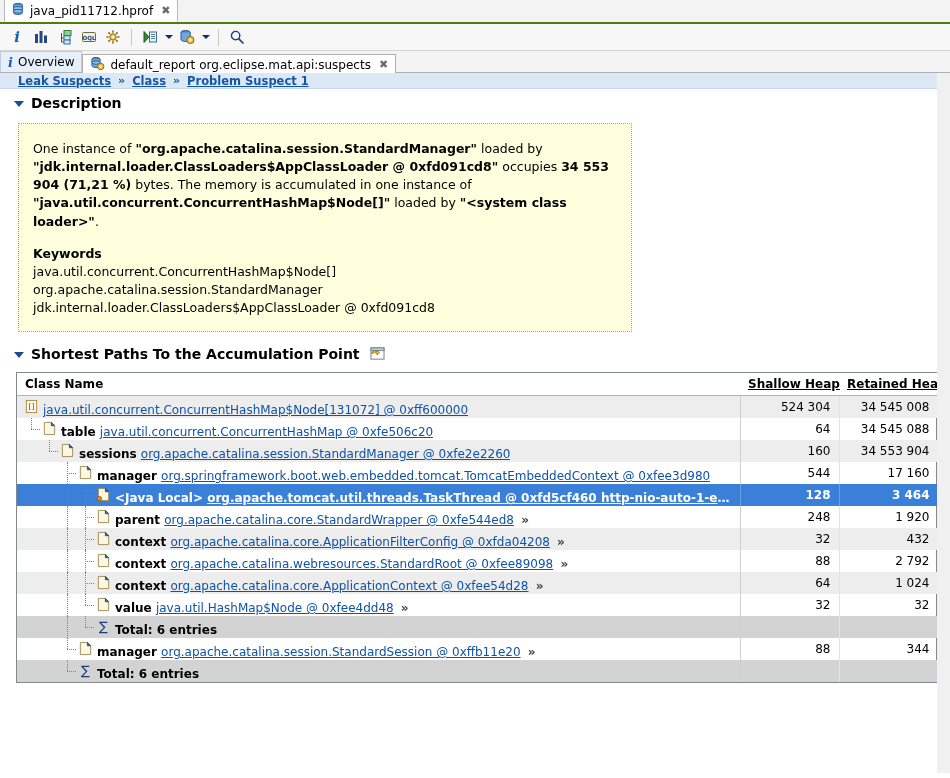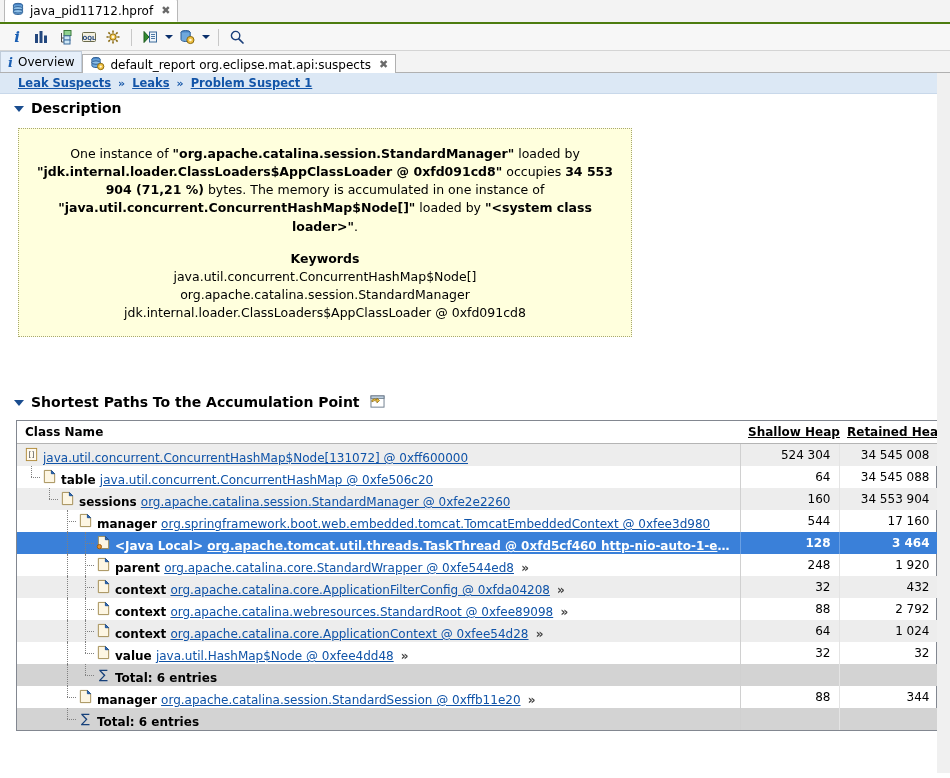--- a/index.html
+++ b/index.html
@@ -115,21 +115,21 @@
   
   .content {
     position: relative;
     height: 700px;
     background: #ffffff;
     overflow: hidden;
   }
 
   .breadcrumb {
     background: #dce8f5;
-    height: 21px;
+    height: 16px;
     display: flex;
     align-items: center;
     padding-left: 18px;
     gap: 7px;
     font-size: 11.5px;
     border-bottom: 1px solid #c8d8ea;
   }
   .breadcrumb a {
     color: #1355a8;
     text-decoration: underline;
@@ -157,21 +157,20 @@
 
   
   .descbox {
     margin: 9px 0 0 18px;
     width: 614px;
     background: #ffffdd;
     border: 1px dotted #a8a870;
     padding: 16px 14px 14px 14px;
     font-size: 12.5px;
     line-height: 1.45;
-    text-align: center;
   }
   .descbox p { margin: 0; }
   .descbox b { font-weight: bold; }
   .kw-title { font-weight: bold; margin-top: 14px; }
   .kw-line { white-space: nowrap; }
 
   
   .table-wrap {
     margin: 7px 0 0 16px;
     width: 921px;
@@ -384,39 +383,39 @@
     <span>default_report org.eclipse.mat.api:suspects</span>
     <span class="close-x">✖</span>
   </div>
 </div>
 
 <div class="content">
 
   <div class="breadcrumb">
     <a>Leak Suspects</a>
     <span class="bc-sep">»</span>
-    <a>Leaks</a>
+    <a>Class</a>
     <span class="bc-sep">»</span>
     <a>Problem Suspect 1</a>
   </div>
 
   <div class="section-head">
     <span class="twisty"></span>
     <span>Description</span>
   </div>
 
   <div class="descbox">
     <p id="desc-para"><span>One instance of </span><b>"org.apache.catalina.session.StandardManager"</b><span> loaded by </span><b>"jdk.internal.loader.ClassLoaders$AppClassLoader @ 0xfd091cd8"</b><span> occupies </span><b>34 553 904 (71,21 %)</b><span> bytes. The memory is accumulated in one instance of </span><b>"java.util.concurrent.ConcurrentHashMap$Node[]"</b><span> loaded by </span><b>"&lt;system class loader&gt;"</b><span>.</span></p>
     <div class="kw-title">Keywords</div>
     <div class="kw-line">java.util.concurrent.ConcurrentHashMap$Node[]</div>
     <div class="kw-line">org.apache.catalina.session.StandardManager</div>
     <div class="kw-line">jdk.internal.loader.ClassLoaders$AppClassLoader @ 0xfd091cd8</div>
   </div>
 
-  <div class="section-head" style="padding-top:14px;margin-top:43px;">
+  <div class="section-head" style="padding-top:14px;">
     <span class="twisty"></span>
     <span>Shortest Paths To the Accumulation Point</span>
     <span style="display:inline-flex;margin-left:3px;">
       <svg width="15" height="14" viewBox="0 0 16 15">
         <rect x="1" y="1" width="14" height="12" fill="#ffffff" stroke="#6a7a8a"></rect>
         <rect x="1" y="1" width="14" height="2.6" fill="#c8d8e8" stroke="#6a7a8a"></rect>
         <path d="M2 5.5 q2.6 -2.6 5.4 -0.4 l0 -1.8 l2.8 2.6 l-2.8 2.6 l0 -1.8 q-2.4 -1.6 -5.4 0.6 z" fill="#f0c040" stroke="#8a6a10" stroke-width="0.8"></path>
       </svg>
     </span>
   </div>

